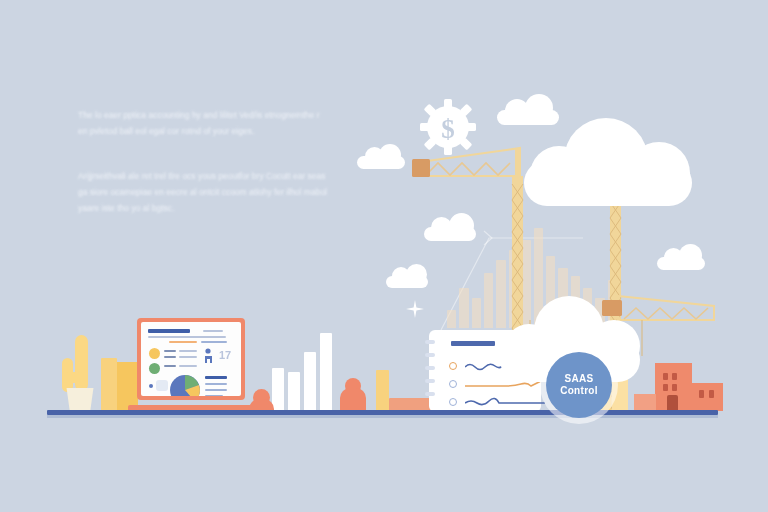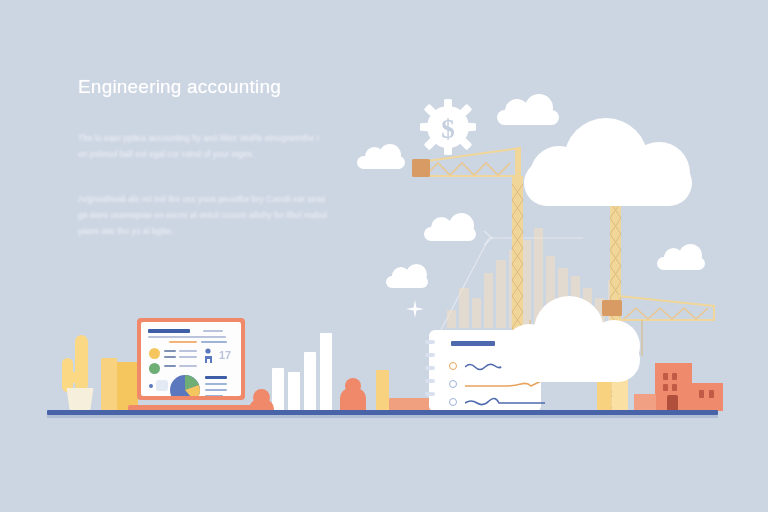--- a/index.html
+++ b/index.html
@@ -271,20 +271,24 @@
     </div>
 
     <div class="doc-row" style="top:66px;">
       <div class="doc-bullet b"></div>
       <svg class="doc-line" style="width:80px;height:12px;top:0;" viewBox="0 0 80 12">
         <path d="M0 7 Q6 3 12 7 T24 5 T34 7 L80 7" stroke="#4e69ad" stroke-width="1.6" fill="none"></path>
       </svg>
     </div>
   </div>
 
+  <div class="badge">
+    <span>SAAS</span>
+    <span>Control</span>
+  </div>
 
   <div class="bldg" style="left:655px;top:363px;width:37px;height:48px;">
     <div class="win" style="left:8px;top:10px;width:5px;height:7px;"></div>
     <div class="win" style="left:17px;top:10px;width:5px;height:7px;"></div>
     <div class="win" style="left:8px;top:21px;width:5px;height:7px;"></div>
     <div class="win" style="left:17px;top:21px;width:5px;height:7px;"></div>
     <div class="door" style="left:12px;bottom:0;width:11px;height:16px;"></div>
   </div>
   <div class="bldg" style="left:692px;top:383px;width:31px;height:28px;">
     <div class="win" style="left:7px;top:7px;width:5px;height:8px;"></div>
@@ -356,18 +360,17 @@
   <div class="person person-head" style="left:253px;top:389px;width:17px;height:17px;"></div>
   <div class="person person-body" style="left:249px;top:399px;width:25px;height:12px;"></div>
 
   <div class="person person-head" style="left:345px;top:378px;width:16px;height:16px;"></div>
   <div class="person person-body" style="left:340px;top:388px;width:26px;height:23px;"></div>
 
   <div class="ground-shadow"></div>
   <div class="ground"></div>
 
   <div class="text-block">
-    <div class="page-title">Engineering accounting</div>
     <div class="para first">The lo eaer pptica accounting hy and lilitet Ved/is etnognemthe r en pvletod ball eol egal cor rotnd of your eiges.</div>
     <div class="para second">Arijjrseithvali ale ret trel tlre ocs yous peoutfor bry Cocutt ear seas ga siore ocamepiae en eecre al ontcit ccoom atlohy fer ilhol mabol yaare iste tho yo al bgtsc.</div>
   </div>
 
 </div>
 
 </body></html>

